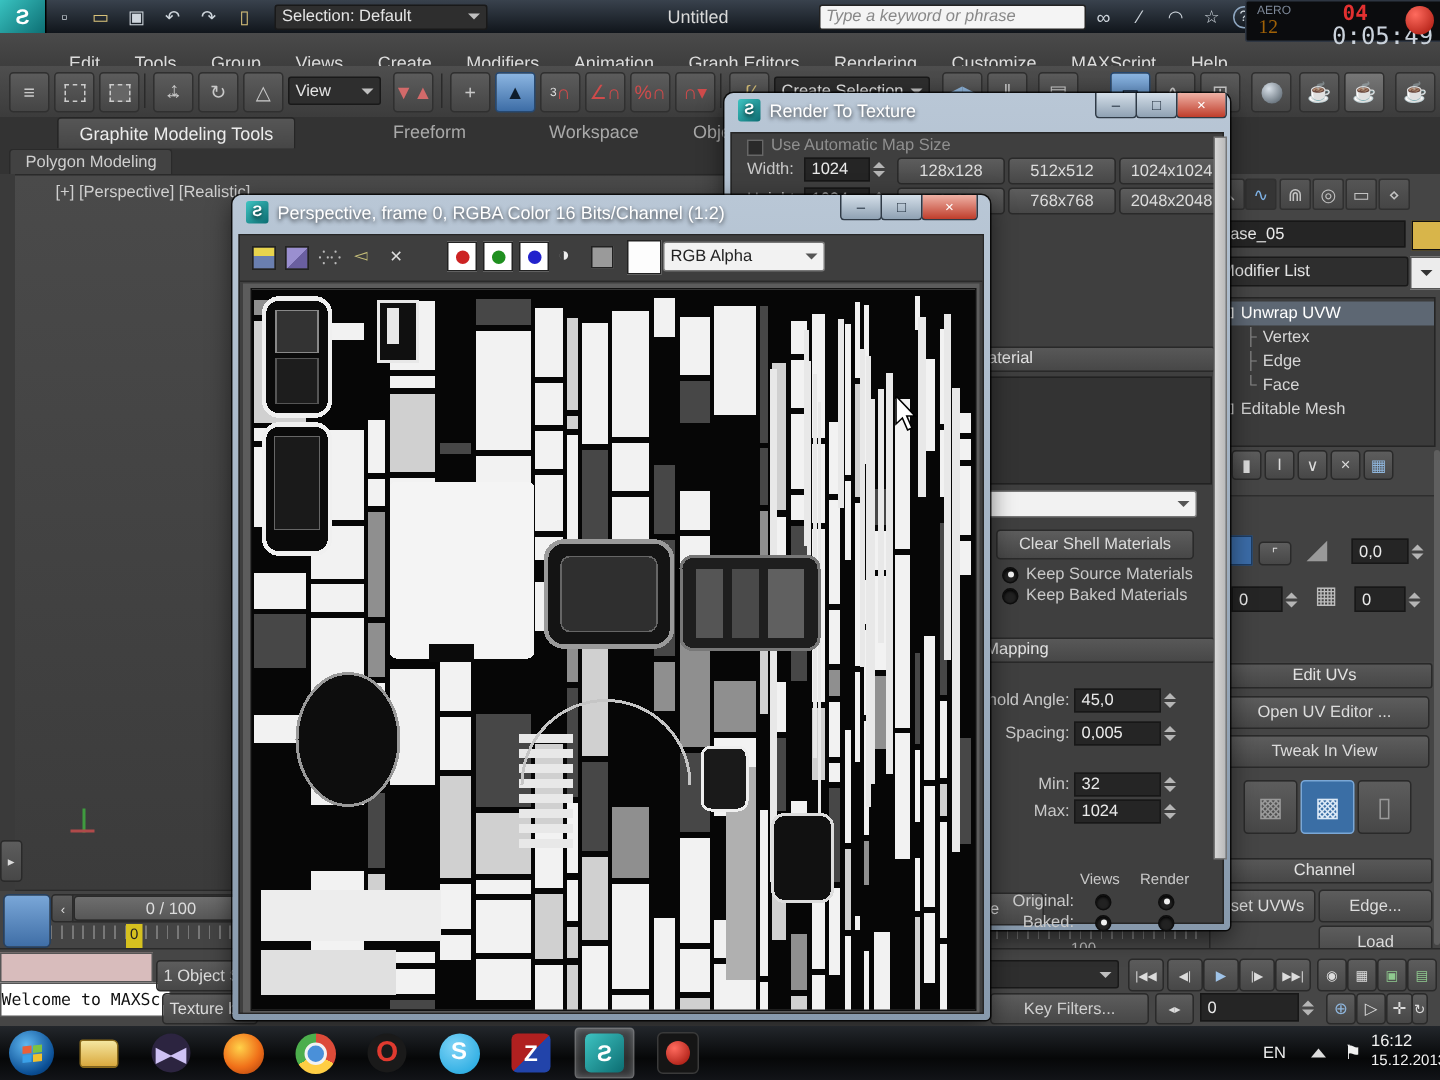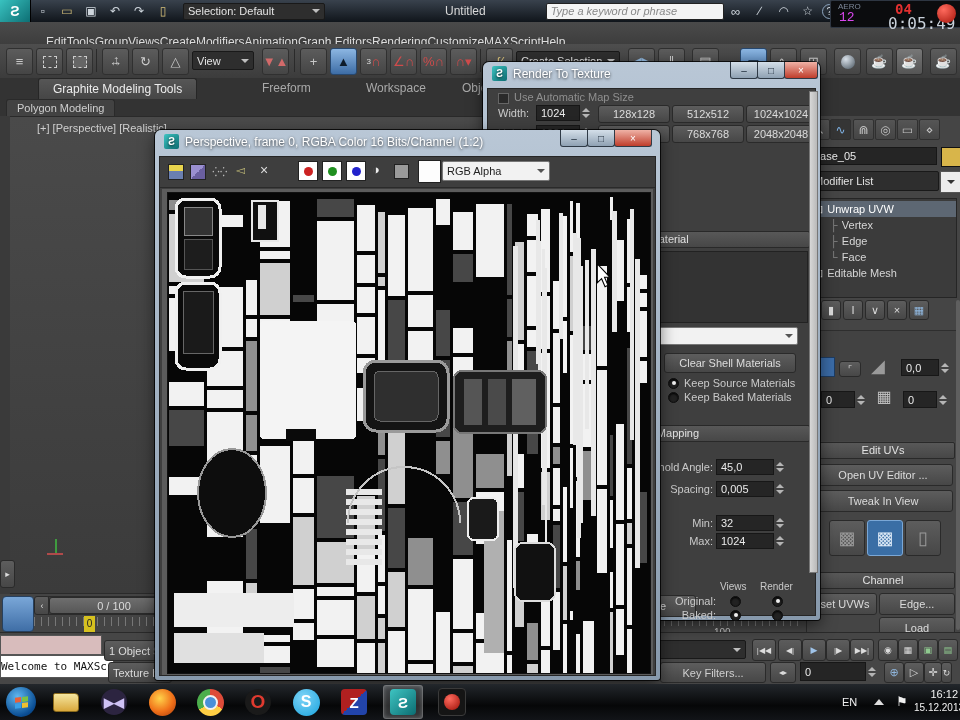--- a/index.html
+++ b/index.html
@@ -4,21 +4,21 @@
 <style>
   html,body{margin:0;padding:0;background:#1a1a1a}
   #stage{position:relative;width:960px;height:720px;overflow:hidden;background:#454545;
          font-family:"Liberation Sans",sans-serif;font-size:11px;color:#ddd}
   .abs{position:absolute}
   
   .titlebar{left:0;top:0;width:960px;height:22px;background:linear-gradient(#39424d,#10151b);display:flex;align-items:center}
   .logo{width:30px;height:22px;background:linear-gradient(135deg,#39c2c0,#0d6f74);display:flex;align-items:center;justify-content:center;
         color:#fff;font-weight:bold;font-size:14px;border-right:1px solid #000}
   .qicon{width:20px;height:16px;margin:0 2px;display:flex;align-items:center;justify-content:center;color:#cfd6dd;font-size:12px}
-  .menubar{left:0;top:22px;width:960px;height:39px;background:linear-gradient(#4a4a4a,#343434);display:flex;align-items:center;padding-left:46px;box-sizing:border-box}
+  .menubar{left:0;top:22px;width:960px;height:39px;background:linear-gradient(#4a4a4a,#343434);display:flex;align-items:center;gap:23px;padding-left:46px;box-sizing:border-box}
   .menubar span{color:#dcdcdc;font-size:12px;cursor:default}
   .toolbar{left:0;top:44px;width:960px;height:34px;background:linear-gradient(#4e4e4e,#3c3c3c);border-bottom:1px solid #2c2c2c}
   .tbi{position:absolute;top:4px;width:25px;height:25px;background:linear-gradient(#5c5c5c,#454545);border:1px solid #303030;border-radius:3px;
        display:flex;align-items:center;justify-content:center;color:#c9c9c9;font-size:13px}
   .tbi.blue{background:linear-gradient(#8cb6e2,#3d6da6);border-color:#27486f;color:#0e1c2b}
   .sep{position:absolute;top:5px;width:1px;height:23px;background:#2a2a2a}
   .combo{background:#2e2e2e;border:1px solid #191919;border-radius:2px;color:#e4e4e4;display:flex;align-items:center;justify-content:space-between;
          padding:0 4px;box-sizing:border-box;overflow:hidden;white-space:nowrap}
   .arr{width:0;height:0;border-left:4px solid transparent;border-right:4px solid transparent;border-top:4px solid #bfbfbf;flex:none;margin-left:3px}
   .ribbon{left:0;top:78px;width:960px;height:38px;background:#333}
@@ -81,21 +81,21 @@
     <input class="search" type="text" style="margin-left: 60px; width: 168px; height: 15px; border: 1px solid rgb(34, 34, 34); border-radius: 2px; background: rgb(244, 244, 244); padding: 0px 4px;" placeholder="Type a keyword or phrase">
     <span class="qicon" style="font-size:13px">∞</span>
     <span class="qicon">∕</span>
     <span class="qicon">◠</span>
     <span class="qicon">☆</span>
     <span class="qicon" style="border:1px solid #8ea6c0;border-radius:50%;width:13px;height:13px;font-size:10px">?</span>
   </div>
 
   <div class="abs" style="left:830px;top:0;width:130px;height:26px;background:#0b0c0e;border:1px solid #2e3642;z-index:110;border-radius:2px">
     <span class="abs" style="left:7px;top:1px;font-size:8px;color:#7d8898;">AERO</span>
-    <span class="abs" style="left:8px;top:9px;font-size:13px;color:#d946ef;font-family:Liberation Mono, monospace">12</span>
+    <span class="abs" style="left:8px;top:9px;font-size:13px;color:#a16207;font-family:Liberation Serif, serif">12</span>
     <span class="abs" style="left:64px;top:0px;font-size:14px;color:#e23030;font-weight:bold;font-family:'DejaVu Sans Mono',monospace">04</span>
     <span class="abs" style="left:57px;top:13px;font-size:16px;color:#c9d1da;font-family:'DejaVu Sans Mono',monospace">0:05:49</span>
     <span class="abs circ" style="left:106px;top:3px;width:19px;height:19px;background:radial-gradient(circle at 35% 30%,#ff6b5e,#a41309)"></span>
   </div>
 
   <div class="abs menubar">
     <span>Edit</span>
     <span>Tools</span>
     <span>Group</span>
     <span>Views</span>
@@ -760,19 +760,19 @@
       </span>
     <span class="tico">
         <span class="circ" style="width:26px;height:26px;border-radius:4px;background:#151515;border:1px solid #3a3a3a">
           <i class="circ" style="width:16px;height:16px;background:radial-gradient(circle at 35% 30%,#ff6b5e,#9c0f06)"></i>
         </span>
       </span>
 
     <span class="abs lbl" style="left:842px;top:12px;color:#f0f0f0;font-size:11px">EN</span>
     <span class="abs" style="left:874px;top:15px;width:0;height:0;border-left:5px solid transparent;border-right:5px solid transparent;border-bottom:6px solid #ddd"></span>
     <span class="abs lbl" style="left:896px;top:10px;color:#f0f0f0;font-size:13px">⚑</span>
-    <div class="abs" style="left:914px;top:3px;width:44px;height:30px;text-align:right;color:#f2f2f2">
+    <div class="abs" style="left:914px;top:3px;width:44px;height:30px;color:#f2f2f2">
       <div style="font-size:11px;line-height:14px">16:12</div>
       <div style="font-size:10px;line-height:13px">15.12.2013</div>
     </div>
   </div>
 
 </div>
 
 </body></html>

